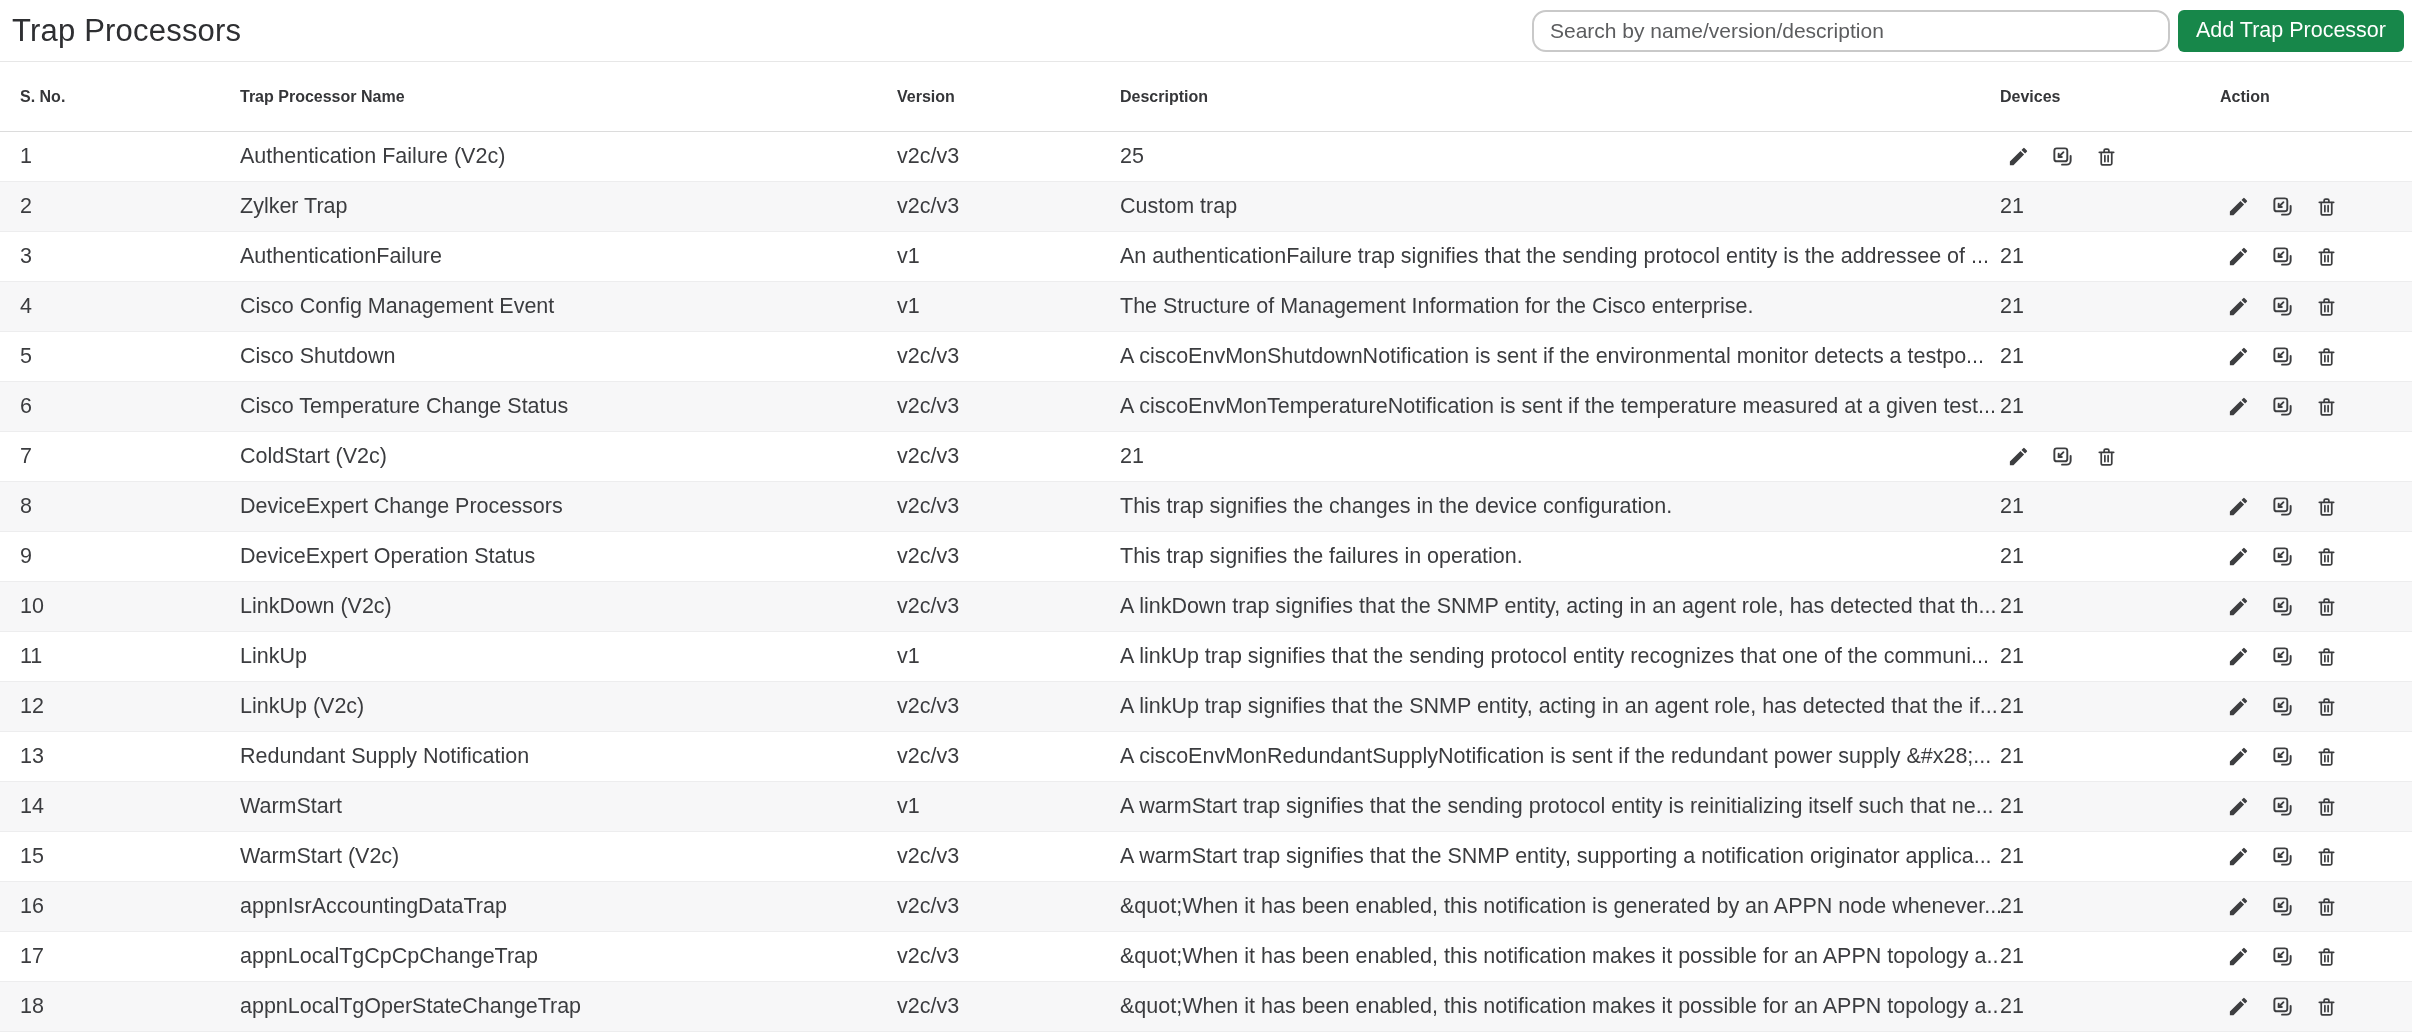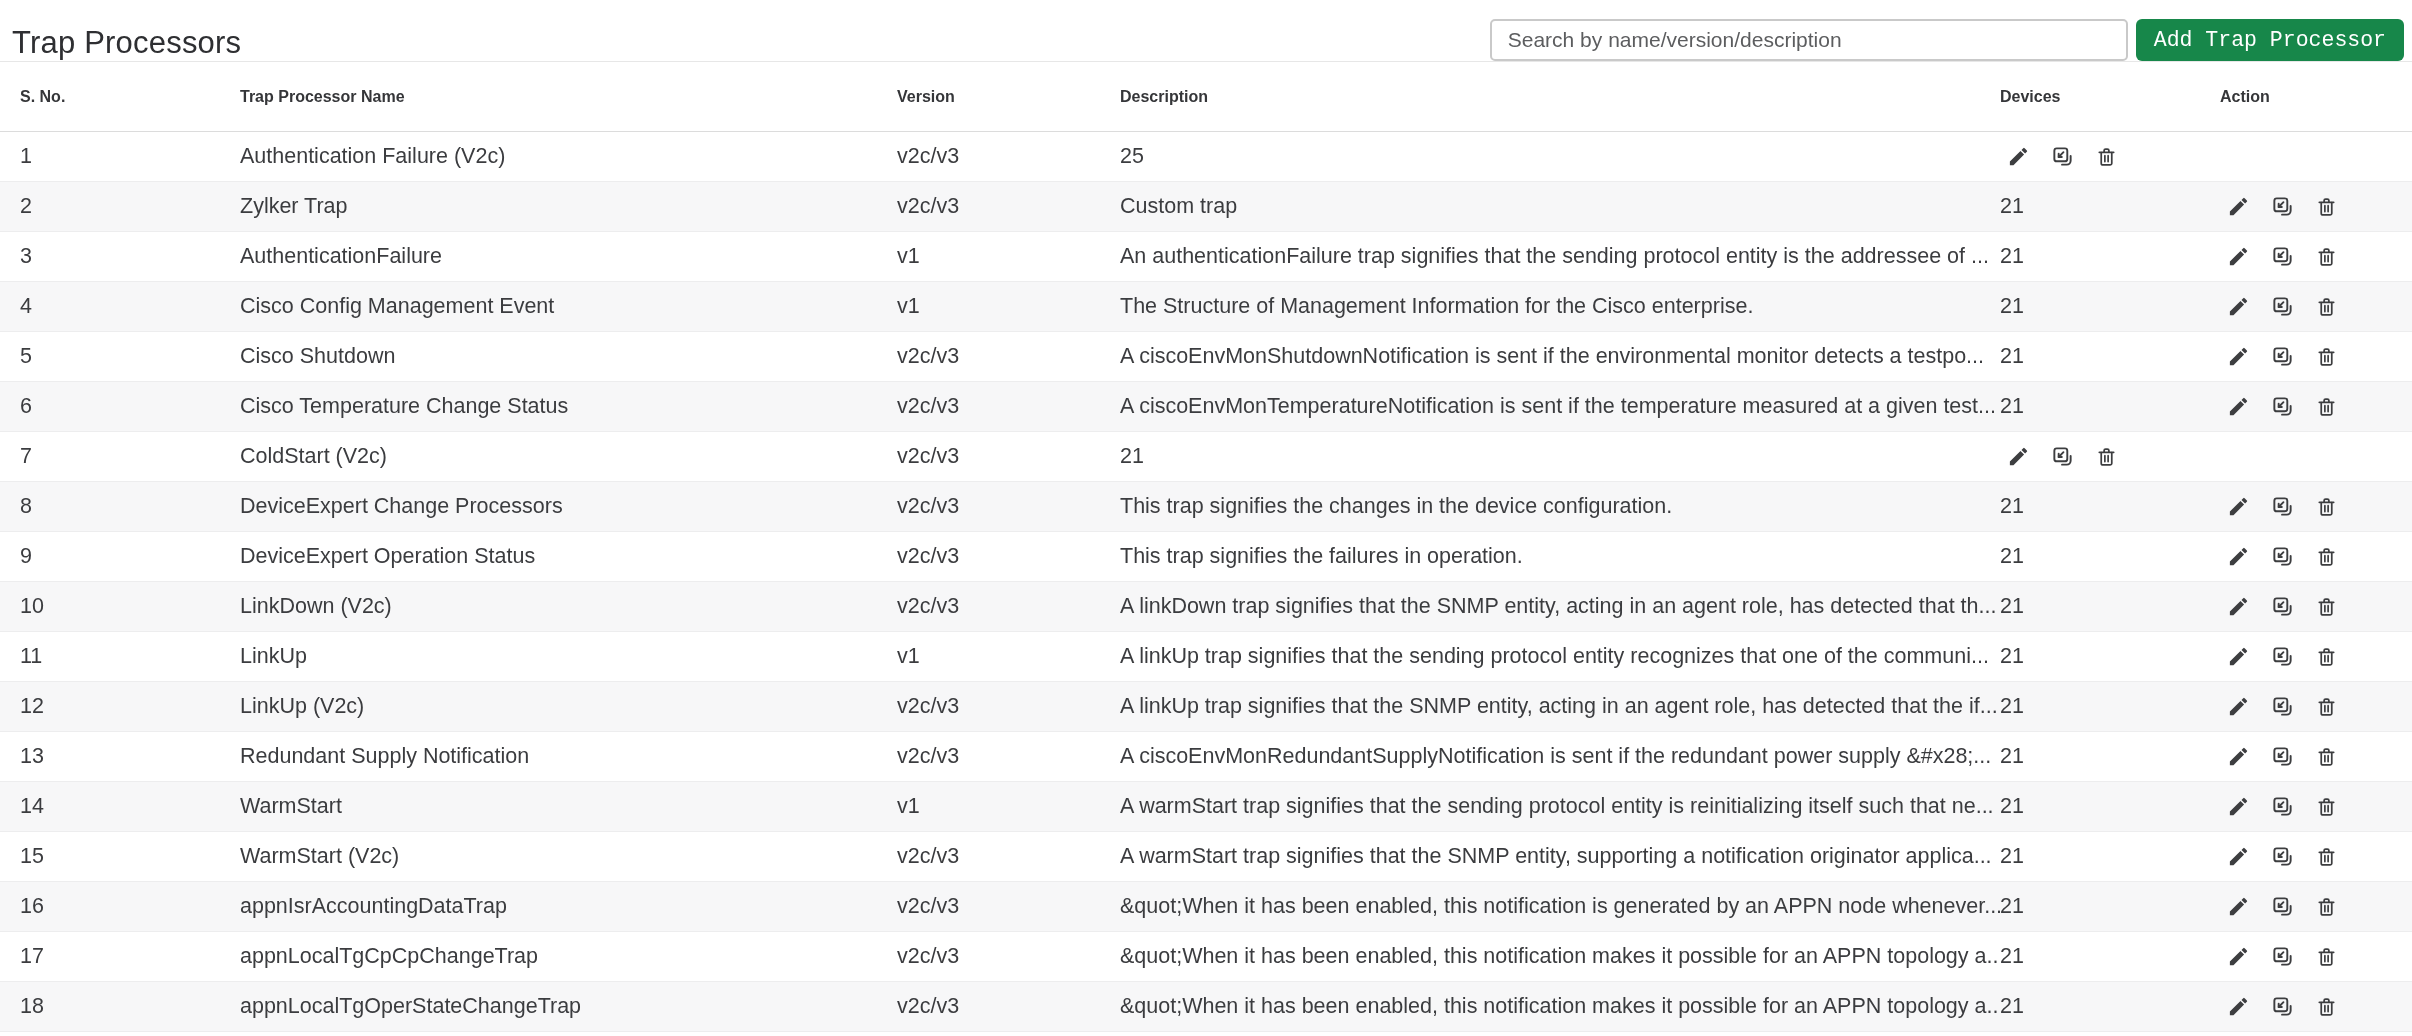--- a/index.html
+++ b/index.html
@@ -1,30 +1,30 @@
 <!DOCTYPE html>
 <html style="--accent: #17874a;"><head>
 <meta charset="utf-8">
 <style>
   * { margin:0; padding:0; box-sizing:border-box; }
   html,body { width:2412px; height:1036px; background:#ffffff; overflow:hidden;
               font-family:"Liberation Sans", sans-serif; }
 
   
-  .topbar { height:62px; display:flex; align-items:flex-end;
+  .topbar { height:62px; display:flex; align-items:center;
             padding:0 8px 0 12px; border-bottom:1px solid #e7e7e7; }
   .page-title { font-size:31px; font-weight:500; color:#2e2f32; letter-spacing:.2px; }
   .topbar-right { margin-left:auto; display:flex; align-items:center; gap:8px; }
   .search-input { width:638px; height:42px; padding:0 16px; font-size:21px;
-                  color:#333; border:2px solid #c9c9c9; border-radius:5px; outline:none;
+                  color:#333; border:2px solid #c9c9c9; border-radius:14px; outline:none;
                   font-family:"Liberation Sans", sans-serif; }
   .search-input::placeholder { color:#5c5d5f; opacity:1; }
   .add-btn { height:42px; padding:0 18px; background:var(--accent,#17874a); color:#fff;
              font-size:21.5px; font-weight:500; border:none; border-radius:6px;
-             cursor:pointer; white-space:nowrap; font-family:Liberation Mono, monospace; }
+             cursor:pointer; white-space:nowrap; font-family:Liberation Sans, sans-serif; }
 
   
   :root { --cols: 220px 657px 223px 880px 220px 1fr; }
   .thead { display:grid; grid-template-columns:var(--cols); align-items:center;
            height:70px; padding:0 20px; border-bottom:1px solid #dcdcdc;
            font-size:16px; font-weight:700; color:#353639; }
   .row { display:grid; grid-template-columns:var(--cols); align-items:center;
          height:50px; padding:0 20px; border-bottom:1px solid #ededee;
          font-size:21.5px; color:#3b3c3f; }
   .row:nth-child(even) { background:#f7f7f8; }

